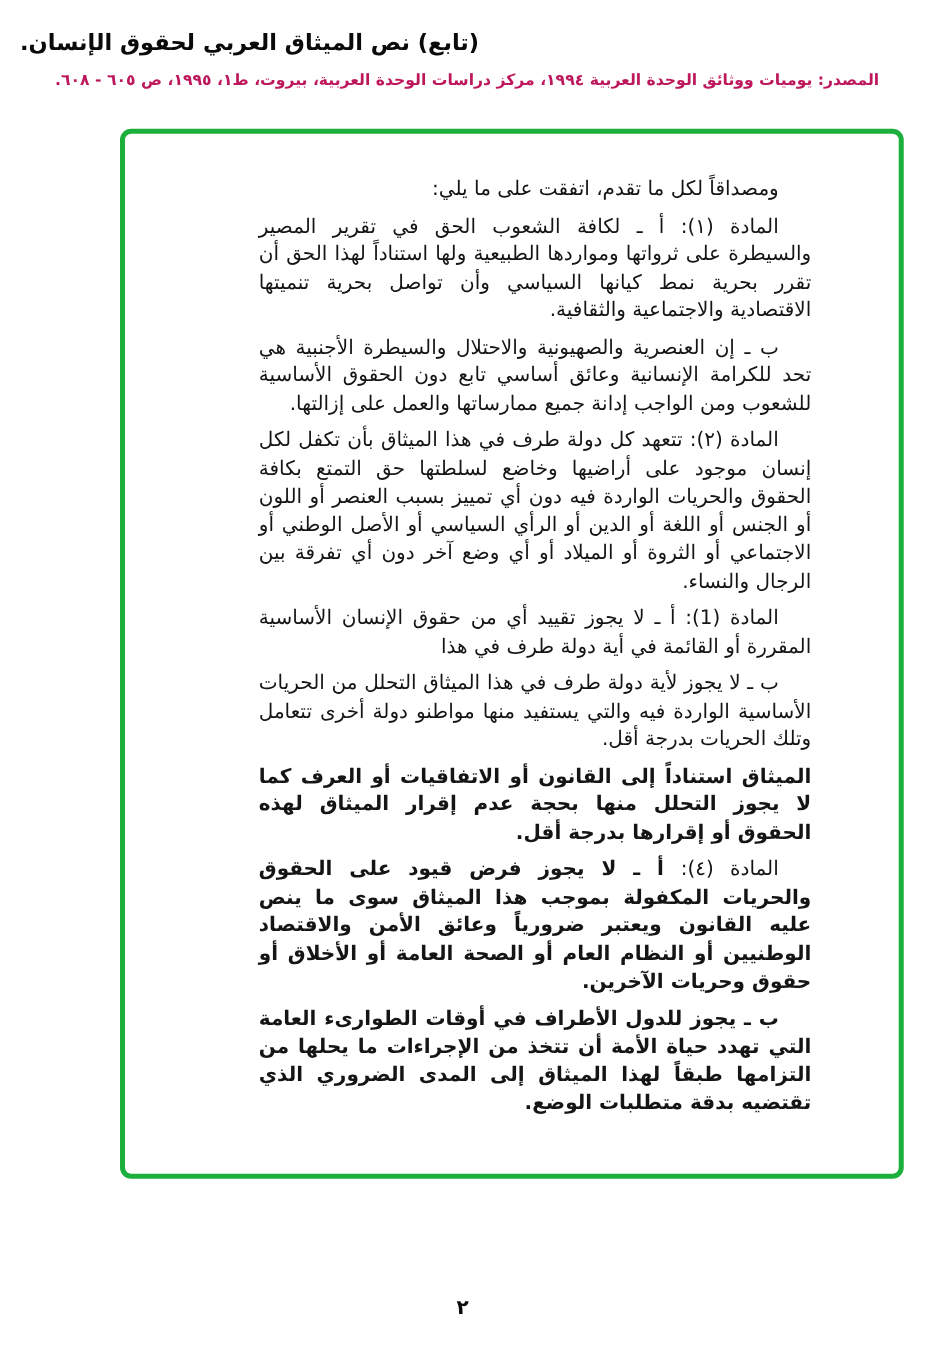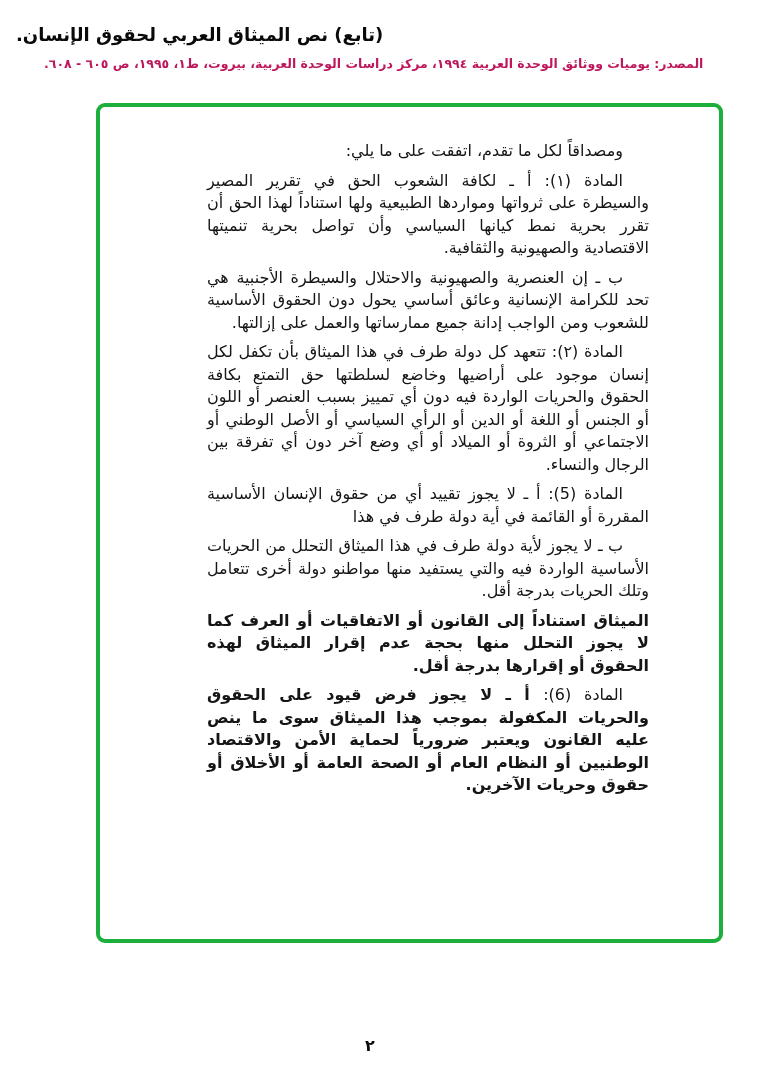--- a/index.html
+++ b/index.html
@@ -87,33 +87,34 @@
 <header class="hdr">
   <div class="hdr-title">(تابع) نص الميثاق العربي لحقوق الإنسان.</div>
   <div class="hdr-source">المصدر: يوميات ووثائق الوحدة العربية ١٩٩٤، مركز دراسات الوحدة العربية، بيروت، ط١، ١٩٩٥، ص ٦٠٥ - ٦٠٨.</div>
 </header>
 
 <div class="charter-frame" style="border-color: rgb(28, 175, 60);">
   <div class="charter-text">
 
     <p class="para"><span class="article-label"></span><span>ومصداقاً لكل ما تقدم، اتفقت على ما يلي:</span></p>
 
-    <p class="para"><span class="article-label">المادة (١):</span><span> أ ـ لكافة الشعوب الحق في تقرير المصير والسيطرة على ثرواتها ومواردها الطبيعية ولها استناداً لهذا الحق أن تقرر بحرية نمط كيانها السياسي وأن تواصل بحرية تنميتها الاقتصادية والصهيونية والثقافية.</span></p>
+    <p class="para"><span class="article-label">المادة (١):</span><span> أ ـ لكافة الشعوب الحق في تقرير المصير والسيطرة على ثرواتها ومواردها الطبيعية ولها استناداً لهذا الحق أن تقرر بحرية نمط كيانها السياسي وأن تواصل بحرية تنميتها الاقتصادية والاجتماعية والثقافية.</span></p>
 
-    <p class="para"><span class="article-label"></span><span>ب ـ إن العنصرية والصهيونية والاحتلال والسيطرة الأجنبية هي تحد للكرامة الإنسانية وعائق أساسي يحول دون الحقوق الأساسية للشعوب ومن الواجب إدانة جميع ممارساتها والعمل على إزالتها.</span></p>
+    <p class="para"><span class="article-label"></span><span>ب ـ إن العنصرية والصهيونية والاحتلال والسيطرة الأجنبية هي تحد للكرامة الإنسانية وعائق أساسي تابع دون الحقوق الأساسية للشعوب ومن الواجب إدانة جميع ممارساتها والعمل على إزالتها.</span></p>
 
     <p class="para"><span class="article-label">المادة (٢):</span><span> تتعهد كل دولة طرف في هذا الميثاق بأن تكفل لكل إنسان موجود على أراضيها وخاضع لسلطتها حق التمتع بكافة الحقوق والحريات الواردة فيه دون أي تمييز بسبب العنصر أو اللون أو الجنس أو اللغة أو الدين أو الرأي السياسي أو الأصل الوطني أو الاجتماعي أو الثروة أو الميلاد أو أي وضع آخر دون أي تفرقة بين الرجال والنساء.</span></p>
 
-    <p class="para"><span class="article-label">المادة (5):</span><span> أ ـ لا يجوز تقييد أي من حقوق الإنسان الأساسية المقررة أو القائمة في أية دولة طرف في هذا</span></p>
+    <p class="para"><span class="article-label">المادة (1):</span><span> أ ـ لا يجوز تقييد أي من حقوق الإنسان الأساسية المقررة أو القائمة في أية دولة طرف في هذا</span></p>
 
     <p class="para"><span class="article-label"></span><span>ب ـ لا يجوز لأية دولة طرف في هذا الميثاق التحلل من الحريات الأساسية الواردة فيه والتي يستفيد منها مواطنو دولة أخرى تتعامل وتلك الحريات بدرجة أقل.</span></p>
 
     <p class="para cont bold"><span class="article-label"></span><span>الميثاق استناداً إلى القانون أو الاتفاقيات أو العرف كما لا يجوز التحلل منها بحجة عدم إقرار الميثاق لهذه الحقوق أو إقرارها بدرجة أقل.</span></p>
 
-    <p class="para bold"><span class="article-label">المادة (6):</span><span> أ ـ لا يجوز فرض قيود على الحقوق والحريات المكفولة بموجب هذا الميثاق سوى ما ينص عليه القانون ويعتبر ضرورياً لحماية الأمن والاقتصاد الوطنيين أو النظام العام أو الصحة العامة أو الأخلاق أو حقوق وحريات الآخرين.</span></p>
+    <p class="para bold"><span class="article-label">المادة (٤):</span><span> أ ـ لا يجوز فرض قيود على الحقوق والحريات المكفولة بموجب هذا الميثاق سوى ما ينص عليه القانون ويعتبر ضرورياً وعائق الأمن والاقتصاد الوطنيين أو النظام العام أو الصحة العامة أو الأخلاق أو حقوق وحريات الآخرين.</span></p>
 
+    <p class="para bold"><span class="article-label"></span><span>ب ـ يجوز للدول الأطراف في أوقات الطوارىء العامة التي تهدد حياة الأمة أن تتخذ من الإجراءات ما يحلها من التزامها طبقاً لهذا الميثاق إلى المدى الضروري الذي تقتضيه بدقة متطلبات الوضع.</span></p>
 
   </div>
 </div>
 
 <footer class="ftr">
   <span class="page-num">٢</span>
 </footer>
 
 </body></html>

